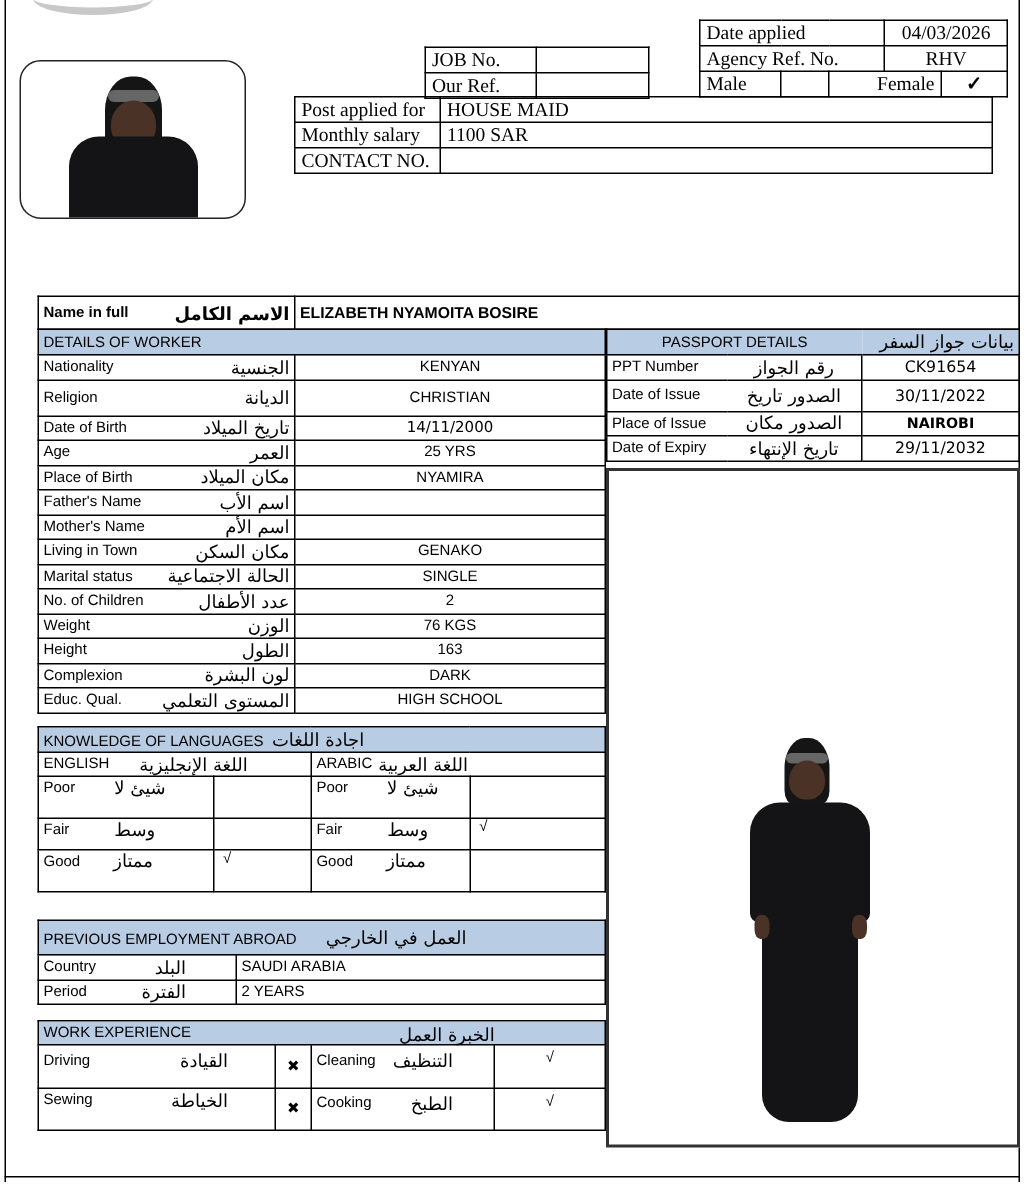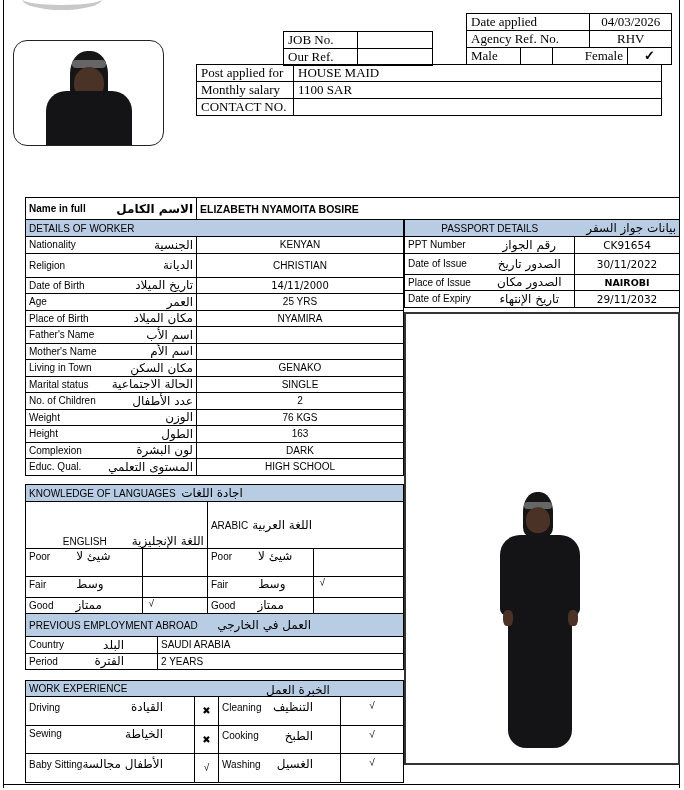--- a/index.html
+++ b/index.html
@@ -300,21 +300,21 @@
 <table class="sans abs" style="left:25px;top:484px;width:379px;">
   <tbody>
       <tr class="hdr" style="height:17px;">
     <td colspan="4">
       <span>KNOWLEDGE OF LANGUAGES</span>
       &nbsp;<span class="ar">اجادة اللغات</span>
     </td>
   </tr>
   <tr style="height:16px;">
     <td colspan="2">
-          <div class="lbl" style="justify-content:flex-end;gap:25px;margin-top:32px;">
+          <div class="lbl" style="justify-content:flex-start;gap:20px;">
             <span>ENGLISH</span>
             <span class="ar">اللغة الإنجليزية</span>
           </div>
         </td>
     <td colspan="2">
           <div class="lbl" style="justify-content:flex-start;gap:4px;">
             <span>ARABIC</span>
             <span class="ar">اللغة العربية</span>
           </div>
         </td>
@@ -438,30 +438,14 @@
         </td>
         <td class="c" style="width:24px;vertical-align:middle;font-size:10px;">✖</td>
         <td style="width:122px;padding-top:3px;">
           <div class="lbl" style="padding-right:24px;">
             <span>Cooking</span>
             <span class="ar">الطبخ</span>
           </div>
         </td>
         <td class="c" style="padding-top:3px;">√</td>
       </tr>
-      <tr style="height:28.5px;vertical-align:top;">
-        <td style="width:158px;padding-top:3px;">
-          <div class="lbl" style="padding-right:28px;">
-            <span>Baby Sitting</span>
-            <span class="ar">الأطفال مجالسة</span>
-          </div>
-        </td>
-        <td class="c" style="width:24px;vertical-align:middle;font-size:10px;">√</td>
-        <td style="width:122px;padding-top:3px;">
-          <div class="lbl" style="padding-right:24px;">
-            <span>Washing</span>
-            <span class="ar">الغسيل</span>
-          </div>
-        </td>
-        <td class="c" style="padding-top:3px;">√</td>
-      </tr>
     </tbody>
 </table>
 
 </body></html>

